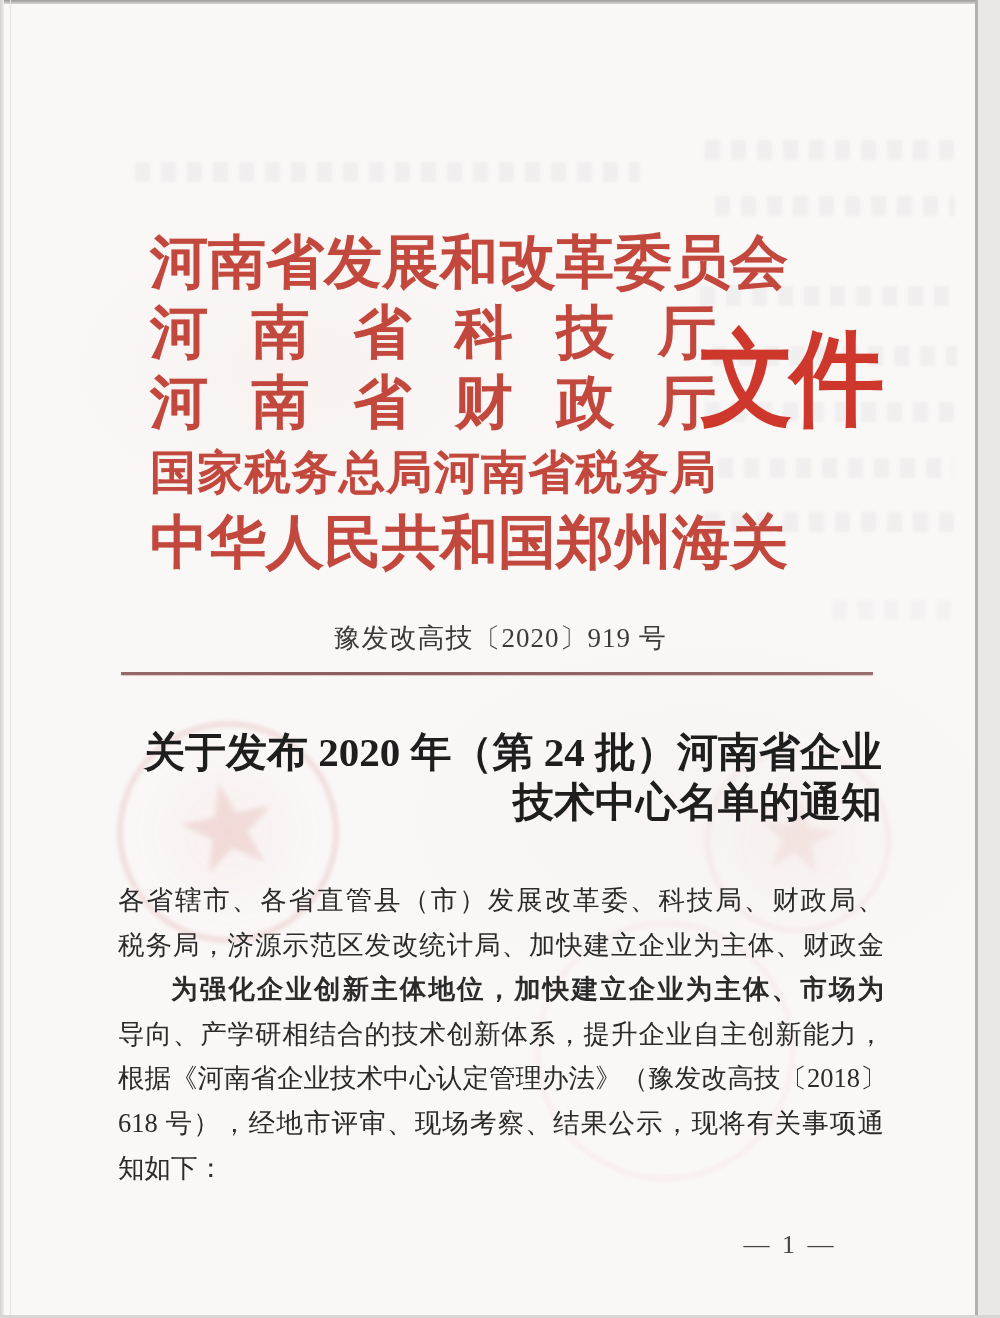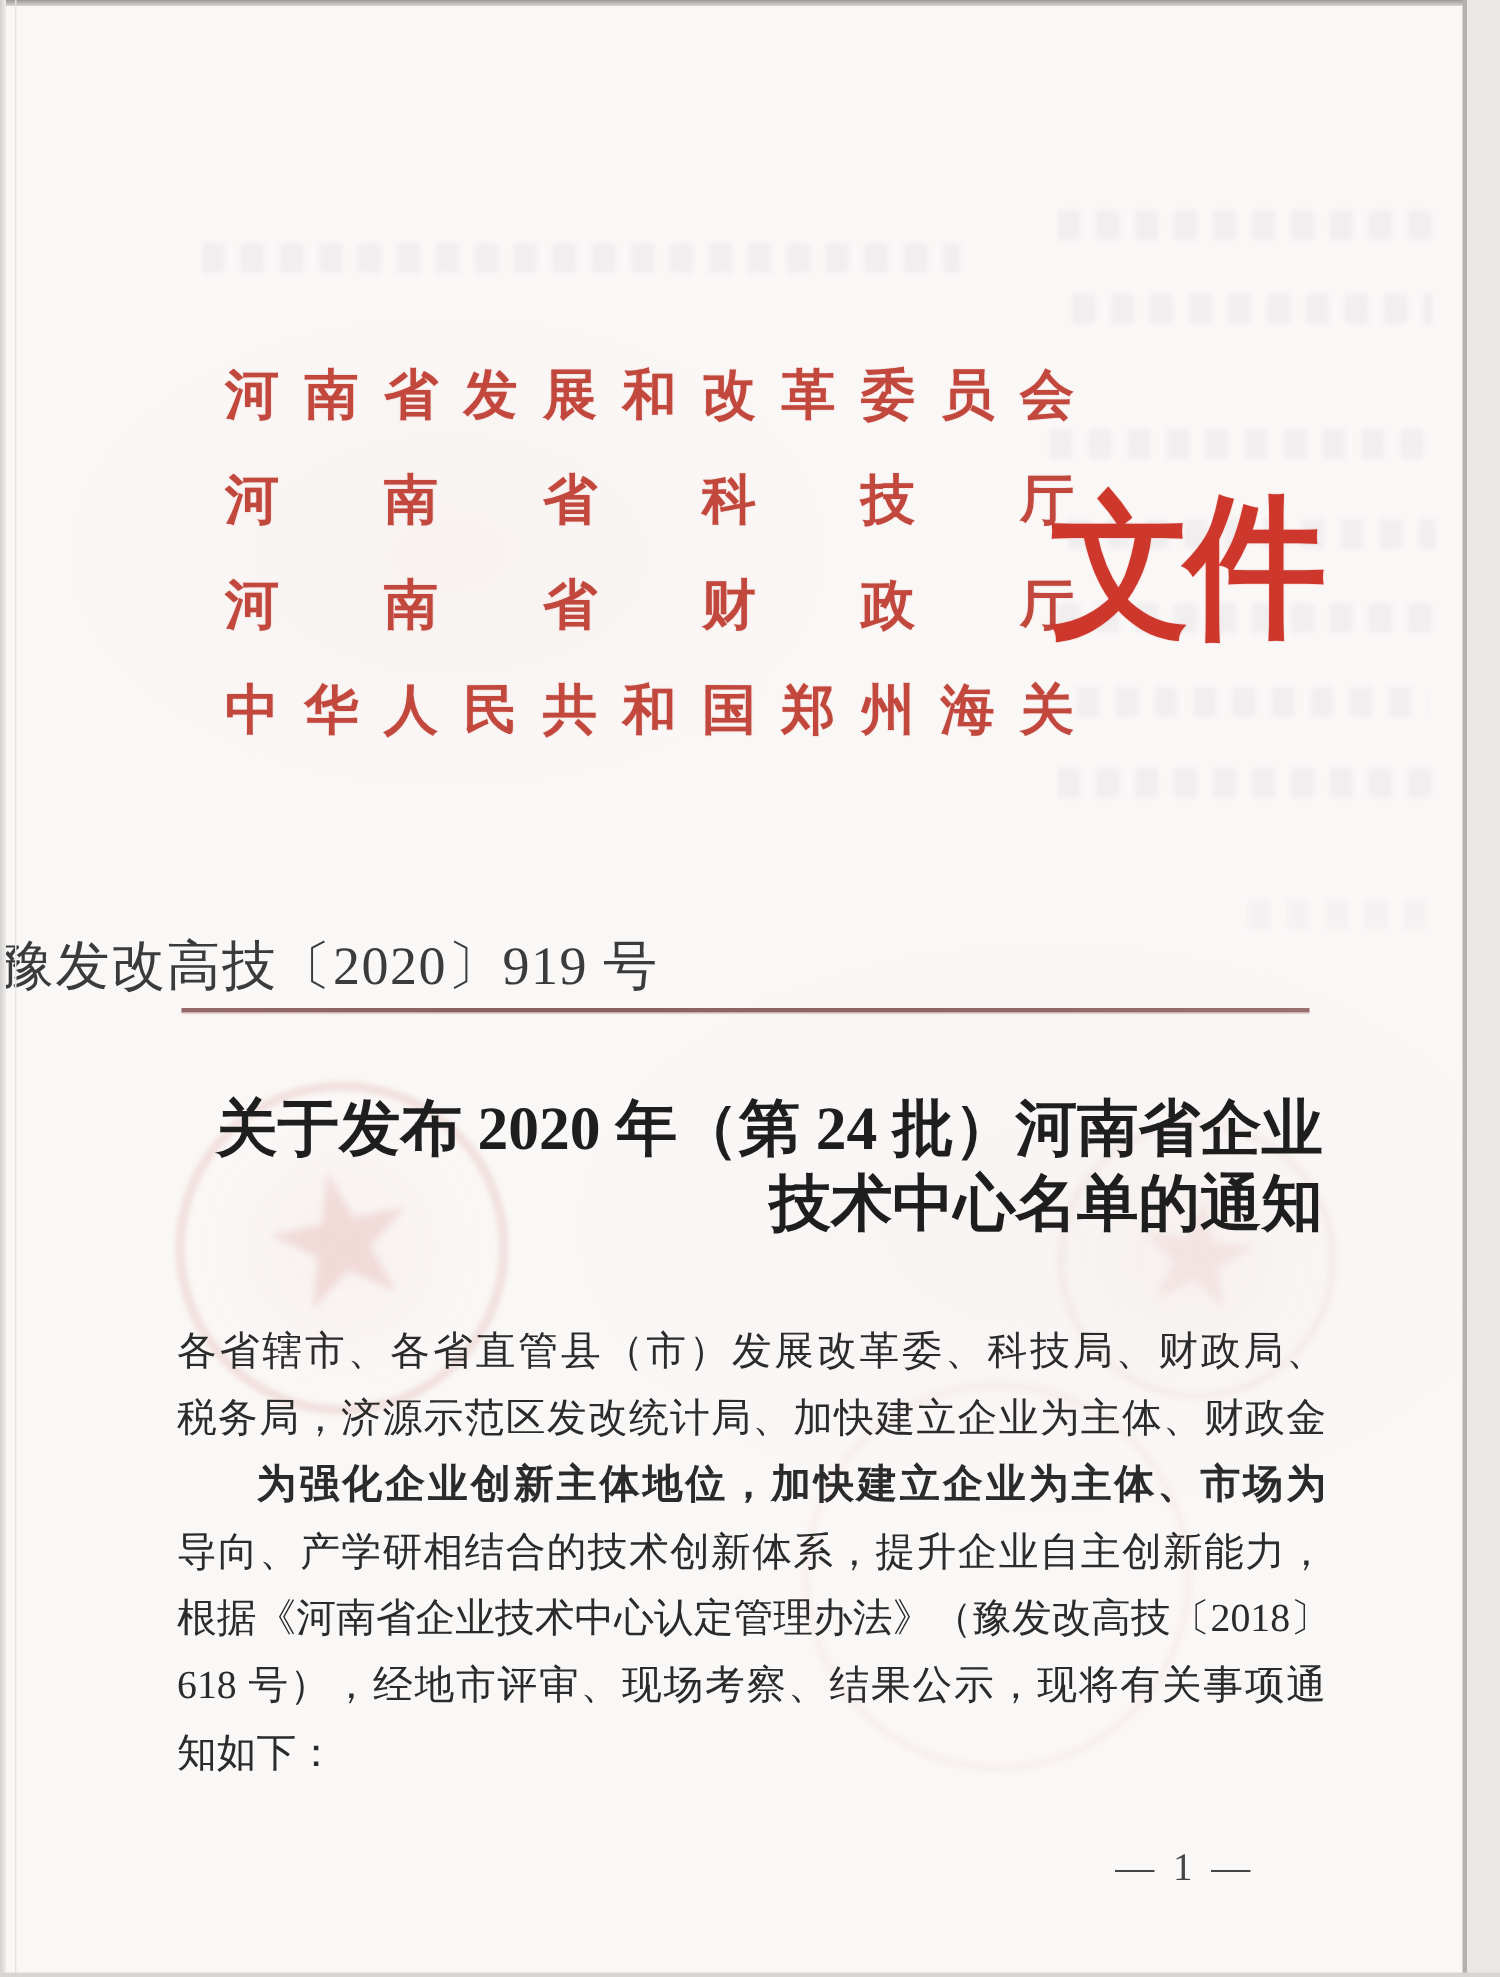--- a/index.html
+++ b/index.html
@@ -22,34 +22,34 @@
 
   
   .ghost{
     position:absolute;height:20px;opacity:.6;filter:blur(1.4px);
     background:repeating-linear-gradient(90deg, rgba(148,148,160,.17) 0 15px, rgba(148,148,160,0) 15px 26px);
   }
 
   
   .letterhead{position:absolute;left:150px;top:228px;width:566px;}
   .agency-line{
-    display:block;height:70px;line-height:70px;font-size:36px;font-weight:bold;
+    display:block;height:70px;line-height:70px;font-size:58px;font-weight:bold;
     color:#c2473d;text-align:justify;text-align-last:justify;
     text-shadow:0 0 1px rgba(194,71,61,.35);white-space:nowrap;letter-spacing:0;
   }
   .agency-line.dense{font-size:46px;}
   .doctype{
     position:absolute;left:694px;top:320px;width:192px;height:118px;
     font-size:94px;line-height:118px;font-weight:bold;color:#ce382c;
     text-align:center;letter-spacing:-4px;transform:scaleY(1.1);transform-origin:center;
     text-shadow:0 0 1px rgba(206,56,44,.4);white-space:nowrap;
   }
 
-  .ref-number{position:absolute;left:0;top:620px;width:1000px;text-align:left;
-    font-size:36px;color:#3b3b3b;letter-spacing:1px;}
+  .ref-number{position:absolute;left:0;top:620px;width:1000px;text-align:center;
+    font-size:27px;color:#3b3b3b;letter-spacing:1px;}
 
   .red-rule{position:absolute;left:121px;top:672px;width:752px;height:3px;
     background:linear-gradient(90deg,#96696a,#8a5f60 30%,#916667 70%,#9a6f70);box-shadow:0 1px 1px rgba(180,130,130,.4);}
 
   .doc-title{position:absolute;left:120px;top:727px;width:762px;text-align:right;
     font-weight:bold;font-size:41px;line-height:50px;color:#1e1e1e;}
 
   .body-text{position:absolute;left:118px;top:878px;width:766px;font-size:26.5px;
     line-height:44.6px;color:#2b2b2b;}
   .b-line{display:block;text-align:justify;text-align-last:justify;white-space:nowrap;}
@@ -91,20 +91,21 @@
   </div>
   <div class="seal seal-b">
     <span class="star">★</span>
   </div>
   <div class="seal seal-c"></div>
 
   <div class="letterhead">
     <span class="agency-line">河南省发展和改革委员会</span>
     <span class="agency-line">河南省科技厅</span>
     <span class="agency-line">河南省财政厅</span>
+    <span class="agency-line dense">国家税务总局河南省税务局</span>
     <span class="agency-line">中华人民共和国郑州海关</span>
   </div>
   <div class="doctype">文件</div>
 
   <div class="ref-number">豫发改高技〔2020〕919 号</div>
 
   <div class="red-rule"></div>
 
   <div class="doc-title">
     <div>关于发布 2020 年（第 24 批）河南省企业</div>

